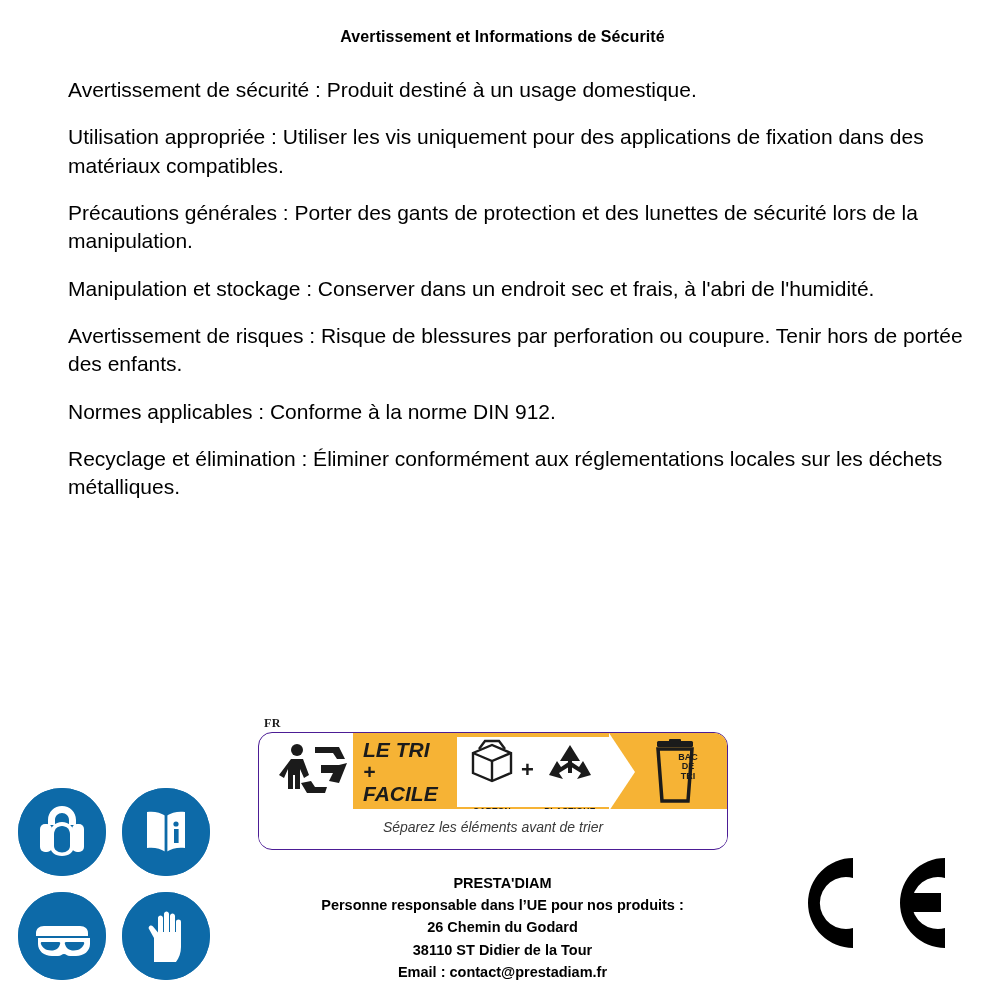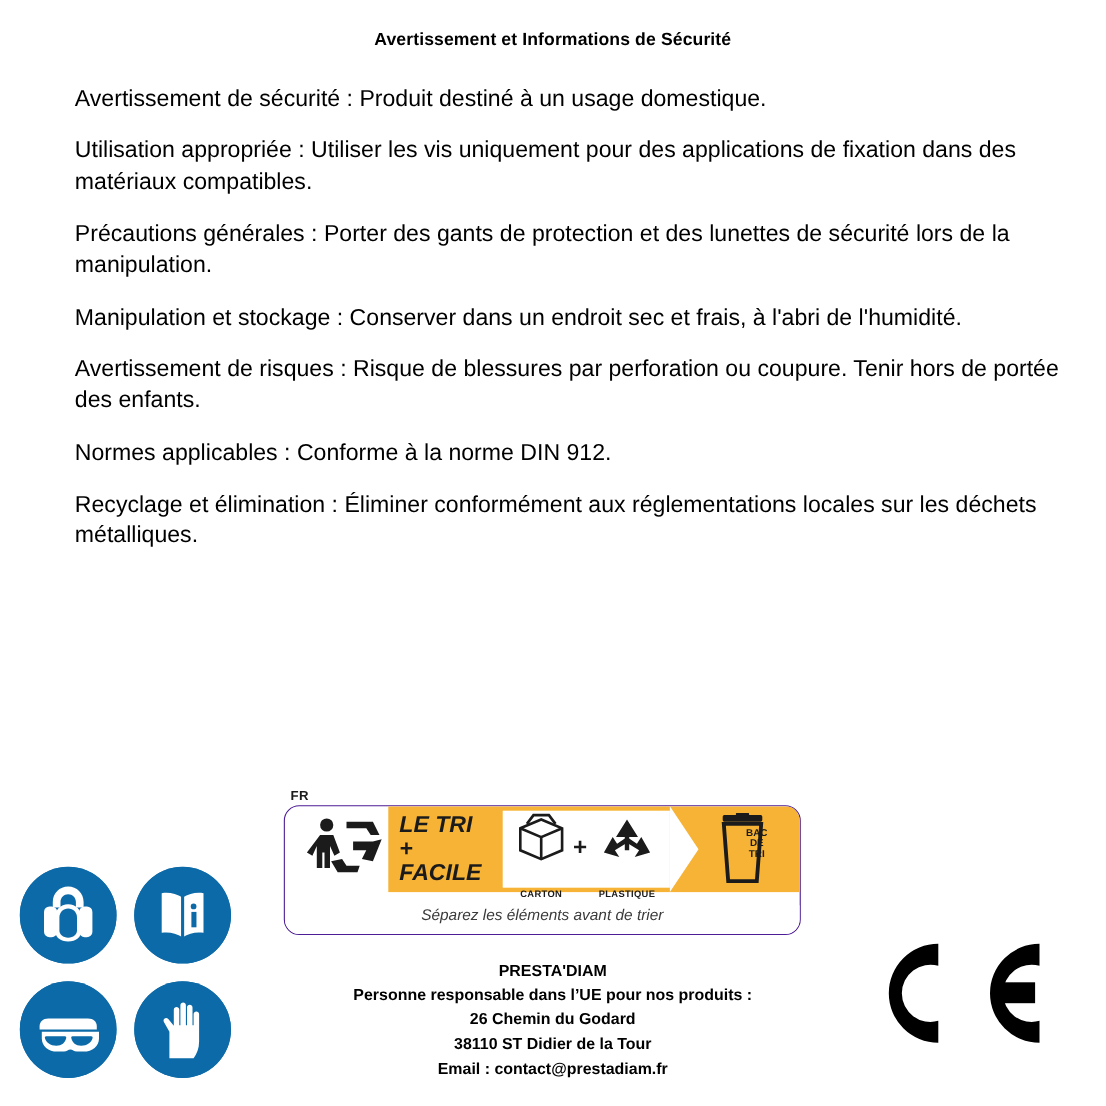--- a/index.html
+++ b/index.html
@@ -71,20 +71,21 @@
     height: 132px;
   }
   .tri-fr {
     position: absolute;
     left: 6px;
     top: 0px;
     font-size: 12px;
     font-weight: bold;
     color: #1b1b1b;
     letter-spacing: 0.5px;
+    font-family: Liberation Serif, serif;
   }
   .tri-box {
     position: absolute;
     left: 0;
     top: 16px;
     width: 468px;
     height: 116px;
     background: #ffffff;
     border: 1px solid #4c1d95;
     border-radius: 14px;
@@ -172,25 +173,26 @@
     width: 40px;
     font-size: 9px;
     font-weight: bold;
     line-height: 1.05;
     color: #1b1b1b;
     text-align: center;
   }
   .tri-bottom {
     position: absolute;
     left: 0;
-    top: 90px;
+    top: 76px;
     width: 468px;
     height: 36px;
     background: #ffffff;
     display: flex;
+    align-items: center;
     justify-content: center;
   }
   .tri-bottom span {
     font-size: 14px;
     font-style: italic;
     color: #3a3a3a;
   }
 
   
   .resp {

